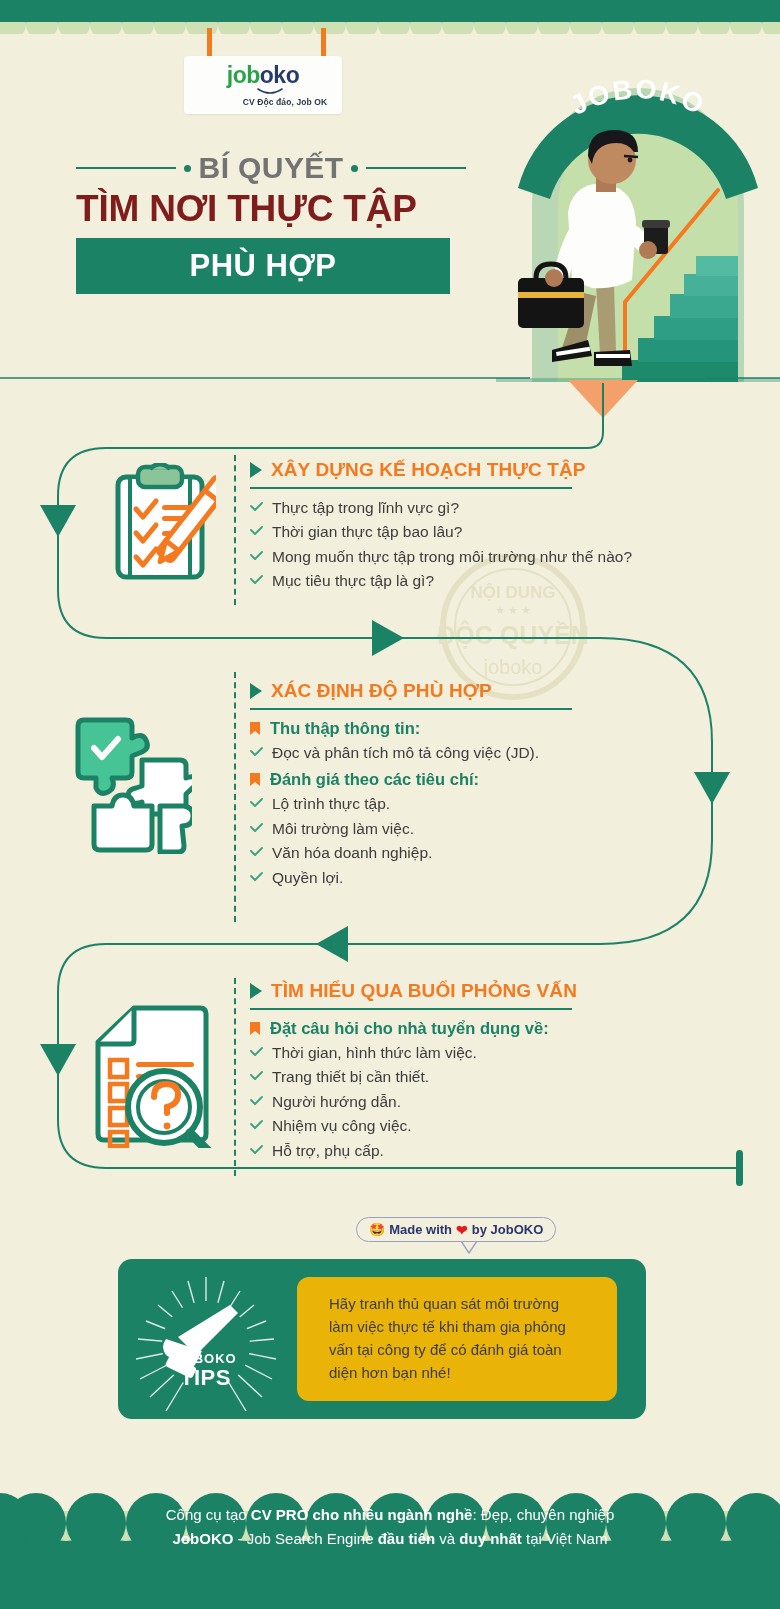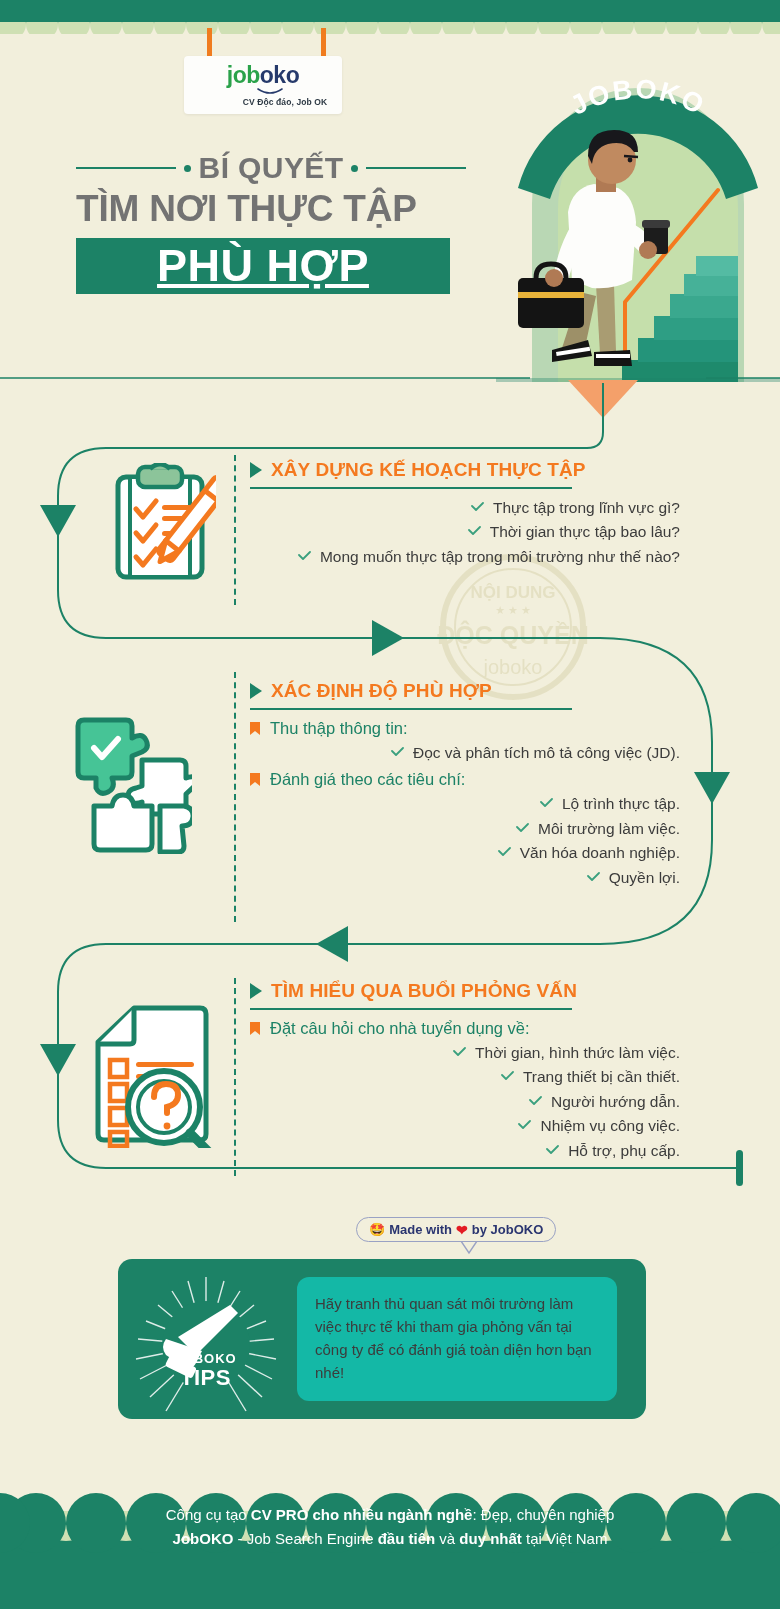--- a/index.html
+++ b/index.html
@@ -59,34 +59,33 @@
     display: flex; align-items: center; gap: 8px;
     height: 36px;
   }
   .hl-rule { height: 2.5px; background: #1c8266; flex: 1; }
   .hl-dot { width: 7px; height: 7px; border-radius: 50%; background: #1c8266; }
   .hl-kicker {
     color: #737373; font-size: 30px; font-weight: bold;
     letter-spacing: .4px; white-space: nowrap;
   }
   .hl-main {
-    color: #737373; font-size: 37px; font-weight: bold;
+    color: #7f1d1d; font-size: 37px; font-weight: bold;
     line-height: 1.12; letter-spacing: -.2px;
     margin-top: 2px; white-space: nowrap;
   }
   .hl-band {
     margin-top: 9px;
     background: #1c8266;
     height: 56px; width: 374px;
     display: flex; align-items: center; justify-content: center;
   }
   .hl-band span {
-    color: #ffffff; font-size: 45px; font-weight: bold;
+    color: #ffffff; font-size: 31px; font-weight: bold;
     letter-spacing: .5px;
-    text-decoration: underline;
   }
 
   
   .hero { position: absolute; left: 496px; top: 52px; width: 284px; height: 330px; }
 
   
   .watermark {
     position: absolute; left: 388px; top: 552px;
     width: 250px; height: 150px;
     opacity: .5; pointer-events: none;
@@ -120,26 +119,25 @@
   }
   .sec-underline { height: 2px; background: #1c8266; margin: 2px 0 9px 0; }
   .sub-head {
     display: flex; align-items: center; gap: 10px;
     margin: 8px 0 4px 0;
   }
   .sub-flag {
     width: 10px; height: 13px; flex: 0 0 auto;
   }
   .sub-head-txt {
-    color: #1c8266; font-size: 16.5px; font-weight: normal;
+    color: #1c8266; font-size: 16.5px; font-weight: bold;
   }
   .bullet {
     display: flex; align-items: flex-start; gap: 9px;
     margin: 5px 0;
-    justify-content: flex-end;
   }
   .chk { flex: 0 0 auto; margin-top: 4px; }
   .bullet-txt {
     color: #3c3c3c; font-size: 15.5px; line-height: 1.25;
   }
 
   
   .made-badge {
     position: absolute; left: 356px; top: 1217px;
     height: 25px; padding: 0 12px;
@@ -162,22 +160,22 @@
     display: flex; align-items: center;
   }
   .tips-left { width: 175px; height: 160px; position: relative; flex: 0 0 auto; }
   .tips-label {
     position: absolute; left: 0; right: 0; top: 92px;
     text-align: center; color: #ffffff;
   }
   .tips-label .t1 { font-size: 13px; font-weight: bold; letter-spacing: 1px; }
   .tips-label .t2 { font-size: 22px; font-weight: bold; letter-spacing: .5px; line-height: 1.05; }
   .tips-card {
-    width: 320px; background: #14b8a6;
-    border-radius: 12px; padding: 16px 18px;
+    width: 320px; background: #eab308;
+    border-radius: 12px; padding: 16px 32px;
     margin-left: 4px;
   }
   .tips-card p {
     color: #3c3c3c; font-size: 15px; line-height: 1.52;
   }
 
   
   .footer-text {
     position: absolute; left: 0; top: 1503px;
     width: 780px; text-align: center; color: #ffffff;
@@ -389,20 +387,26 @@
         <svg class="chk" width="13" height="10" viewBox="0 0 13 10">
             <path d="M1 4 L5 8 L12 1" stroke="#3aa07e" stroke-width="1.8" fill="none" stroke-linecap="round" stroke-linejoin="round"></path>
           </svg>
         <div class="bullet-txt">Thời gian thực tập bao lâu?</div>
       </div>
       <div class="bullet">
         <svg class="chk" width="13" height="10" viewBox="0 0 13 10">
             <path d="M1 4 L5 8 L12 1" stroke="#3aa07e" stroke-width="1.8" fill="none" stroke-linecap="round" stroke-linejoin="round"></path>
           </svg>
         <div class="bullet-txt">Mong muốn thực tập trong môi trường như thế nào?</div>
+      </div>
+      <div class="bullet">
+        <svg class="chk" width="13" height="10" viewBox="0 0 13 10">
+            <path d="M1 4 L5 8 L12 1" stroke="#3aa07e" stroke-width="1.8" fill="none" stroke-linecap="round" stroke-linejoin="round"></path>
+          </svg>
+        <div class="bullet-txt">Mục tiêu thực tập là gì?</div>
       </div>
     </div>
   </div>
 
   <div class="section" style="left:0; top:672px;">
     <svg class="sec-icon" style="left:68px; top:42px;" width="124" height="140" viewBox="0 0 124 140">
 
       <path d="M10 12 q0 -6 6 -6 L58 6 q6 0 6 6 L64 24 q10 -6 14 2 q4 8 -4 12 L64 42 L64 58 q0 6 -6 6 L44 64 q4 10 -4 14 q-8 4 -12 -4 L28 64 L16 64 q-6 0 -6 -6 Z" fill="#46c496" stroke="#1c8266" stroke-width="5" stroke-linejoin="round"></path>
       <path d="M26 34 l8 9 l16 -18" stroke="#ffffff" stroke-width="6" fill="none" stroke-linecap="round" stroke-linejoin="round"></path>
 

